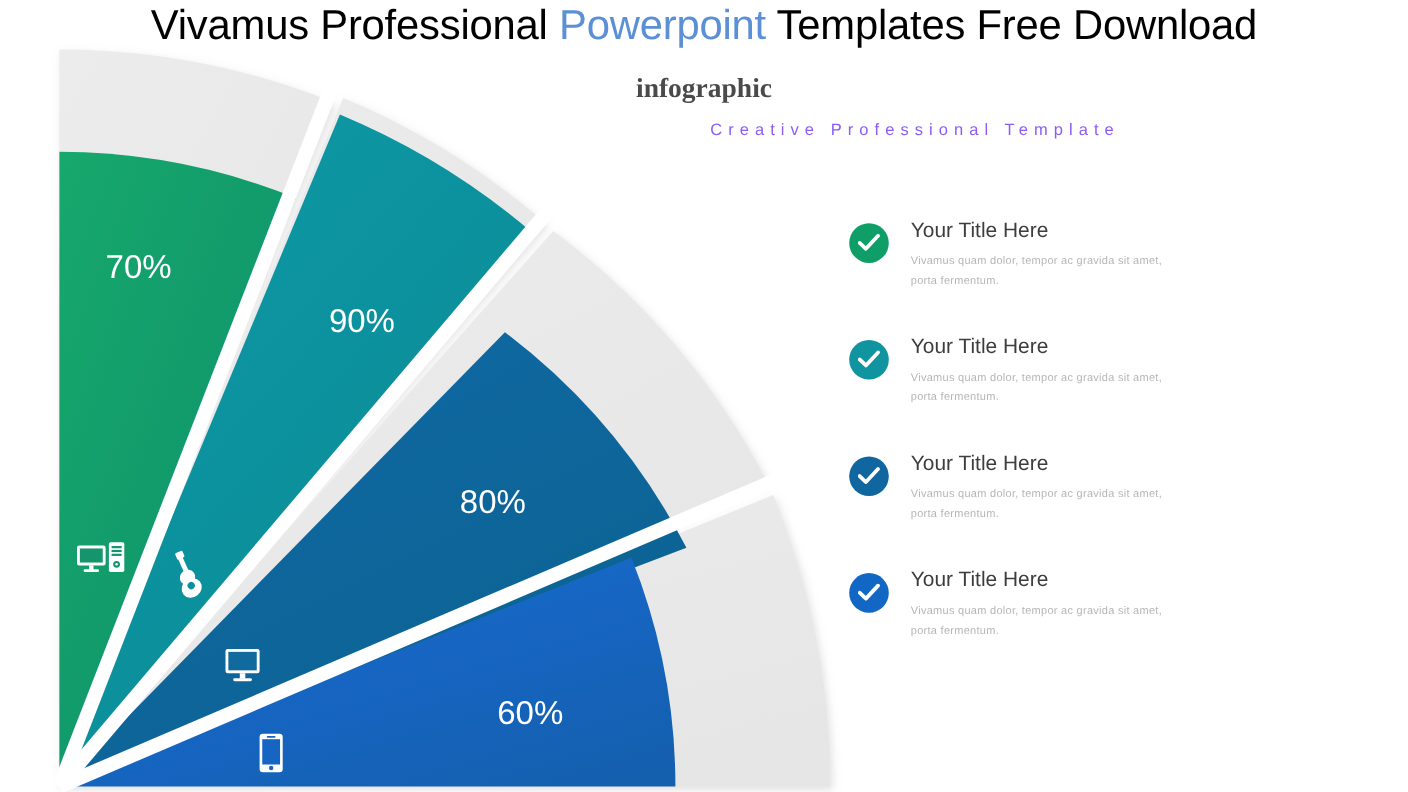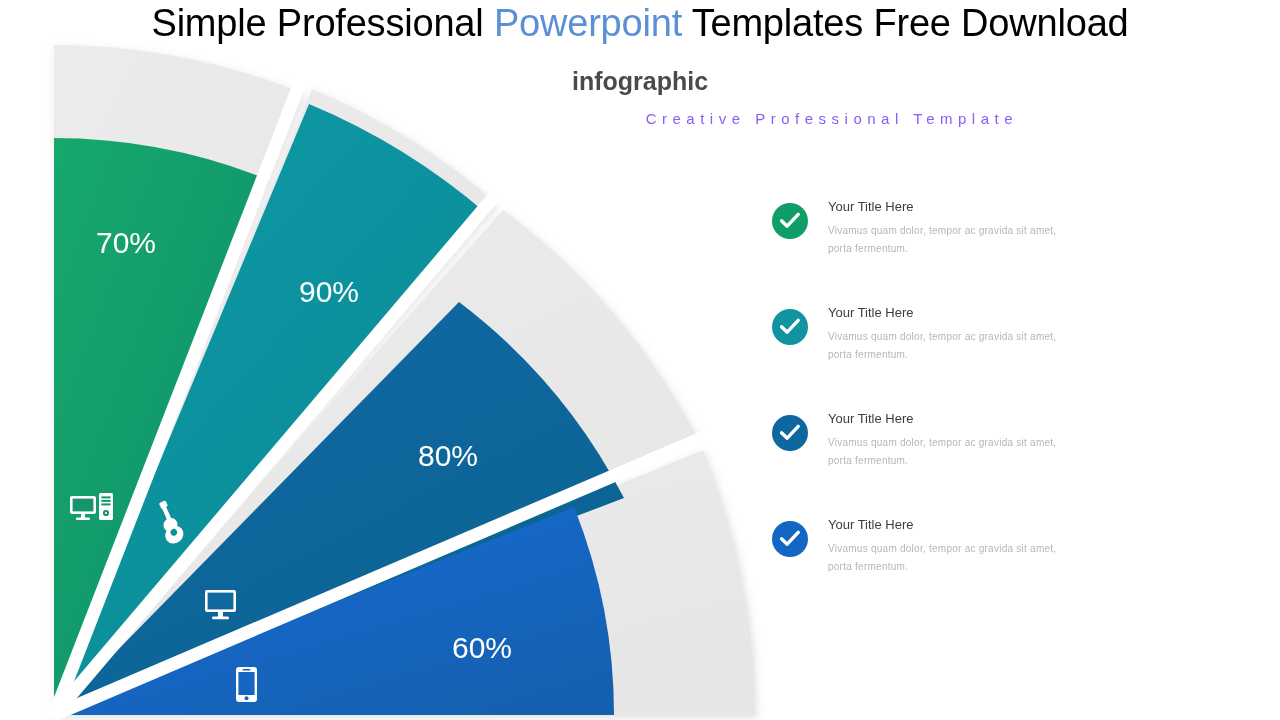--- a/index.html
+++ b/index.html
@@ -40,20 +40,21 @@
   #slide-heading {
     position: absolute;
     left: 0;
     top: 67px;
     width: 1280px;
     text-align: center;
     font-size: 25px;
     font-weight: 700;
     color: #4a4a4a;
     z-index: 30;
+    font-family: Liberation Serif, serif;
   }
   #slide-subheading {
     position: absolute;
     left: 0;
     top: 110px;
     width: 1018px;
     text-align: right;
     font-size: 15px;
     font-weight: 400;
     letter-spacing: 5.5px;
@@ -105,41 +106,41 @@
   .check-badge svg {
     position: absolute;
     left: 8px;
     top: 9px;
   }
   .item-text {
     margin-left: 20px;
     padding-top: 2px;
   }
   .item-title {
-    font-size: 13px;
+    font-size: 19px;
     font-weight: 400;
     color: #3d3d3d;
     margin-bottom: 8px;
     white-space: nowrap;
   }
   .item-body {
     font-size: 10px;
     line-height: 18px;
     color: #b6b6b6;
     letter-spacing: 0.25px;
     width: 240px;
   }
 </style>
 </head>
 <body>
 
 <div id="stage">
 
   <div id="page-title">
-    <span>Simple Professional </span><span class="hl" style="color: rgb(91, 144, 214); margin-top: 40px;">Powerpoint</span><span> Templates Free Download</span>
+    <span>Vivamus Professional </span><span class="hl" style="color: rgb(91, 144, 214); margin-top: 40px;">Powerpoint</span><span> Templates Free Download</span>
   </div>
 
   <div id="radial-chart">
     <svg width="780" height="720" viewBox="0 0 780 720" xmlns="http://www.w3.org/2000/svg">
       <defs>
         <linearGradient id="gradGreen" x1="0" y1="0" x2="1" y2="1">
           <stop offset="0%" stop-color="#17a86c"></stop>
           <stop offset="55%" stop-color="#11996b"></stop>
           <stop offset="100%" stop-color="#0d8a6b"></stop>
         </linearGradient>

